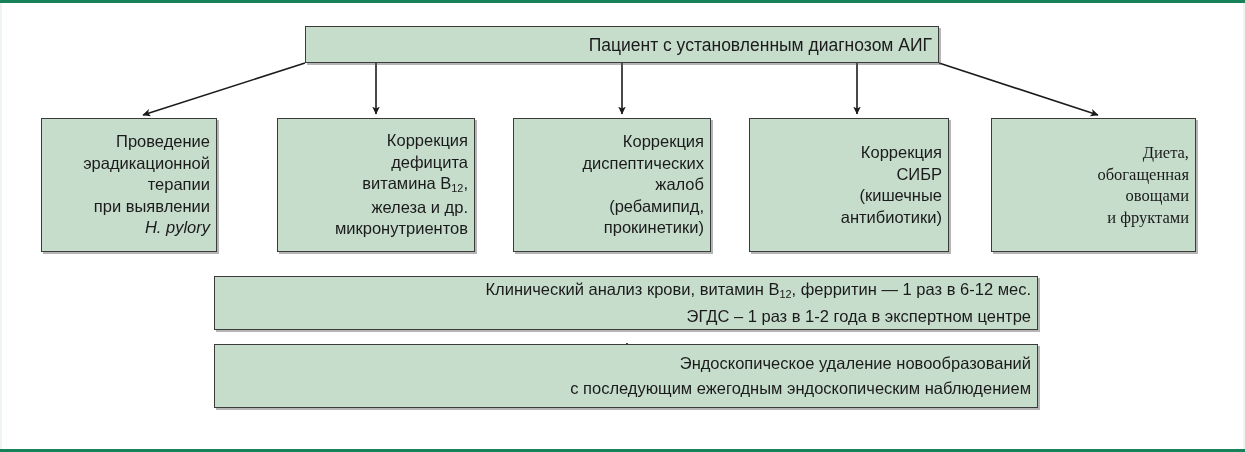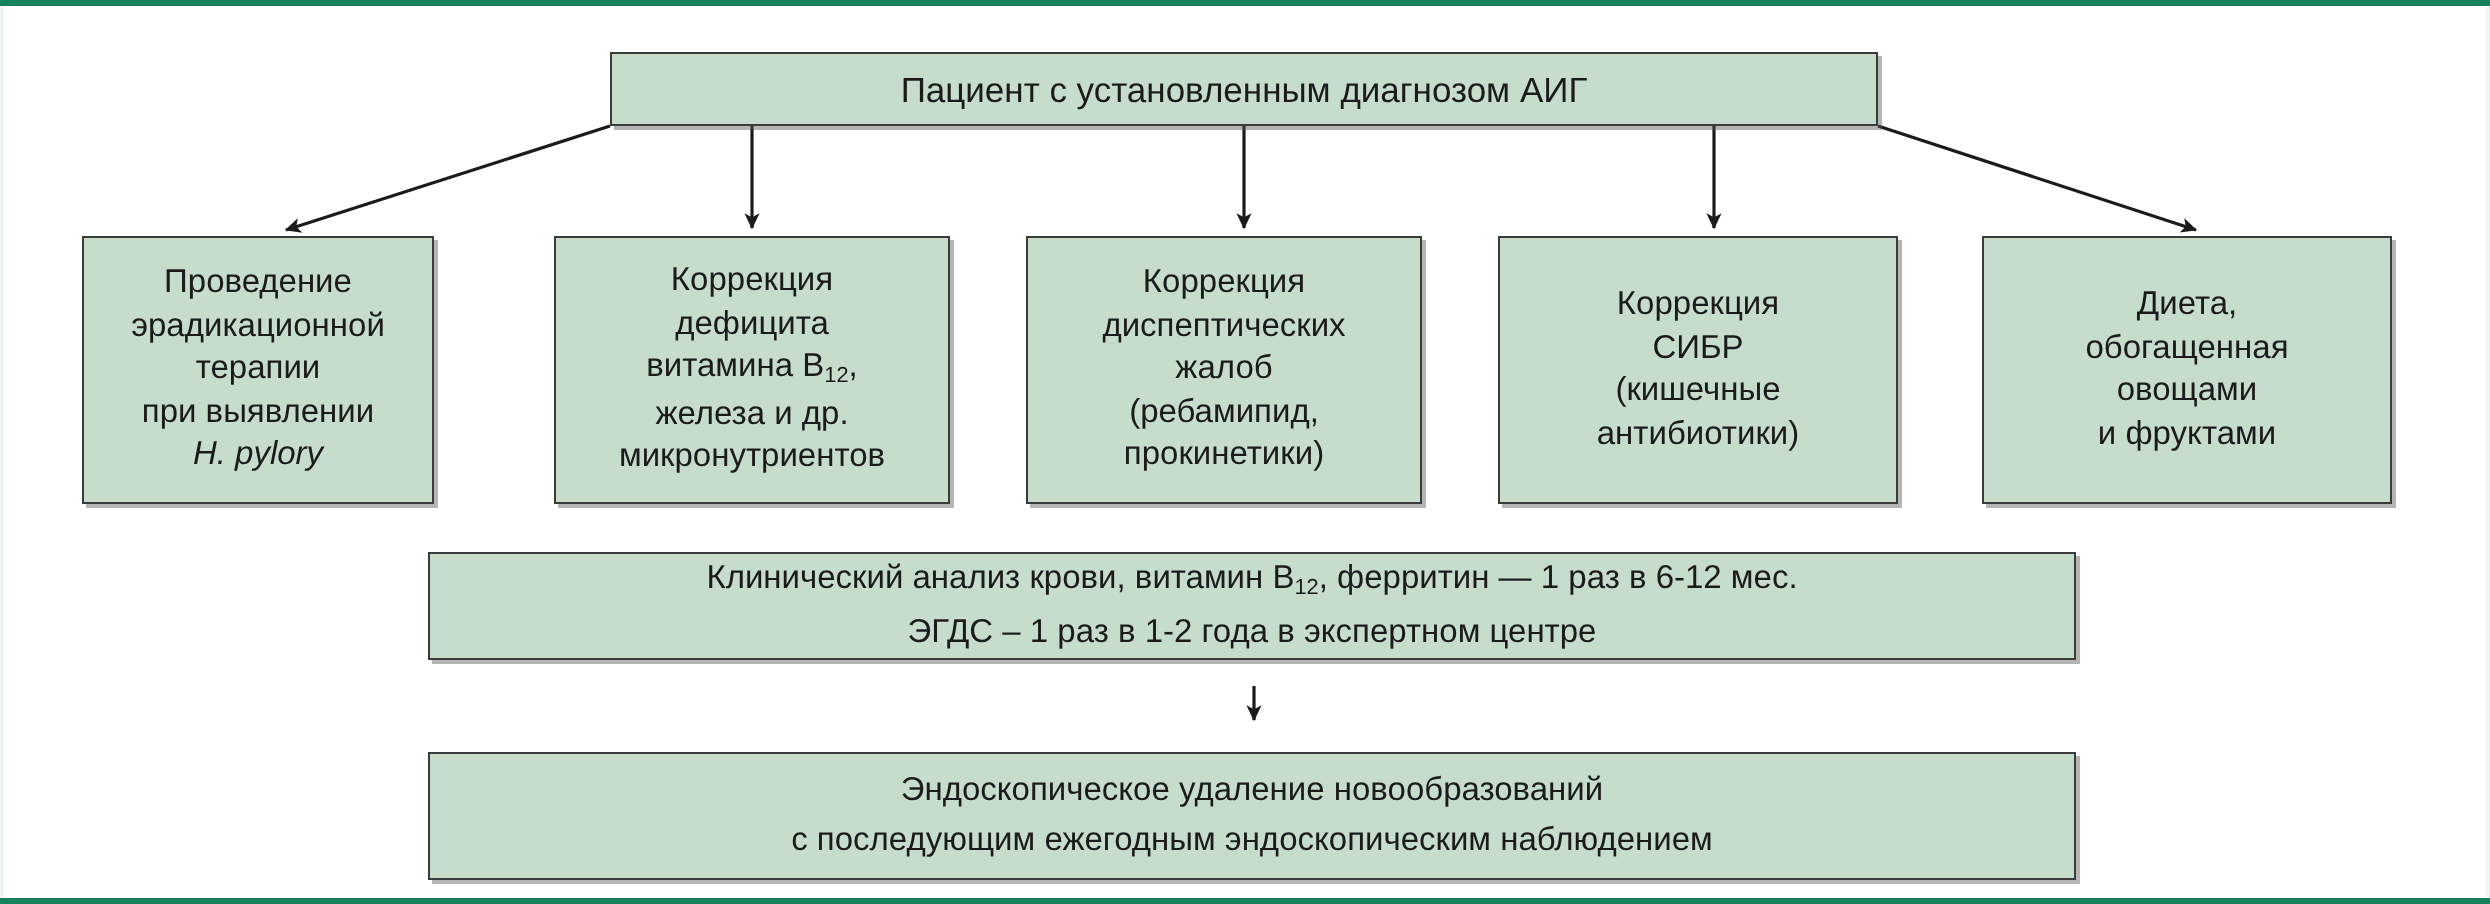--- a/index.html
+++ b/index.html
@@ -39,21 +39,21 @@
 
   .node {
     position: absolute;
     box-sizing: border-box;
     background: #c6ddcc;
     border: 1.5px solid #3b3b3b;
     box-shadow: 2px 2px 0 rgba(90,90,90,0.45);
     display: flex;
     align-items: center;
     justify-content: center;
-    text-align: center;
+    text-align: right;
     color: #1b1b1b;
   }
   .node .txt {
     display: block;
     width: 100%;
     padding: 0 6px;
     box-sizing: border-box;
     white-space: pre-line;
   }
 
@@ -71,31 +71,31 @@
   .node.col {
     top: 118px;
     height: 134px;
     font-size: 16.5px;
     line-height: 21.5px;
   }
   #node-c1 { left: 41px;   width: 176px; }
   #node-c2 { left: 277px;  width: 198px; }
   #node-c3 { left: 513px;  width: 198px; }
   #node-c4 { left: 749px;  width: 200px; }
-  #node-c5 { left: 991px;  width: 205px; }
+  #node-c5 { left: 991px;  width: 205px; font-family: Liberation Serif, serif; }
 
   
   .node.wide {
     left: 214px;
     width: 824px;
     font-size: 16.5px;
     line-height: 25px;
   }
   #node-followup { top: 276px; height: 54px; }
-  #node-endoscopy { top: 376px; height: 64px; }
+  #node-endoscopy { top: 344px; height: 64px; }
 
   .italic { font-style: italic; }
   sub {
     font-size: 0.66em;
     vertical-align: baseline;
     position: relative;
     bottom: -0.28em;
     margin-top: 43px;
   }
 

